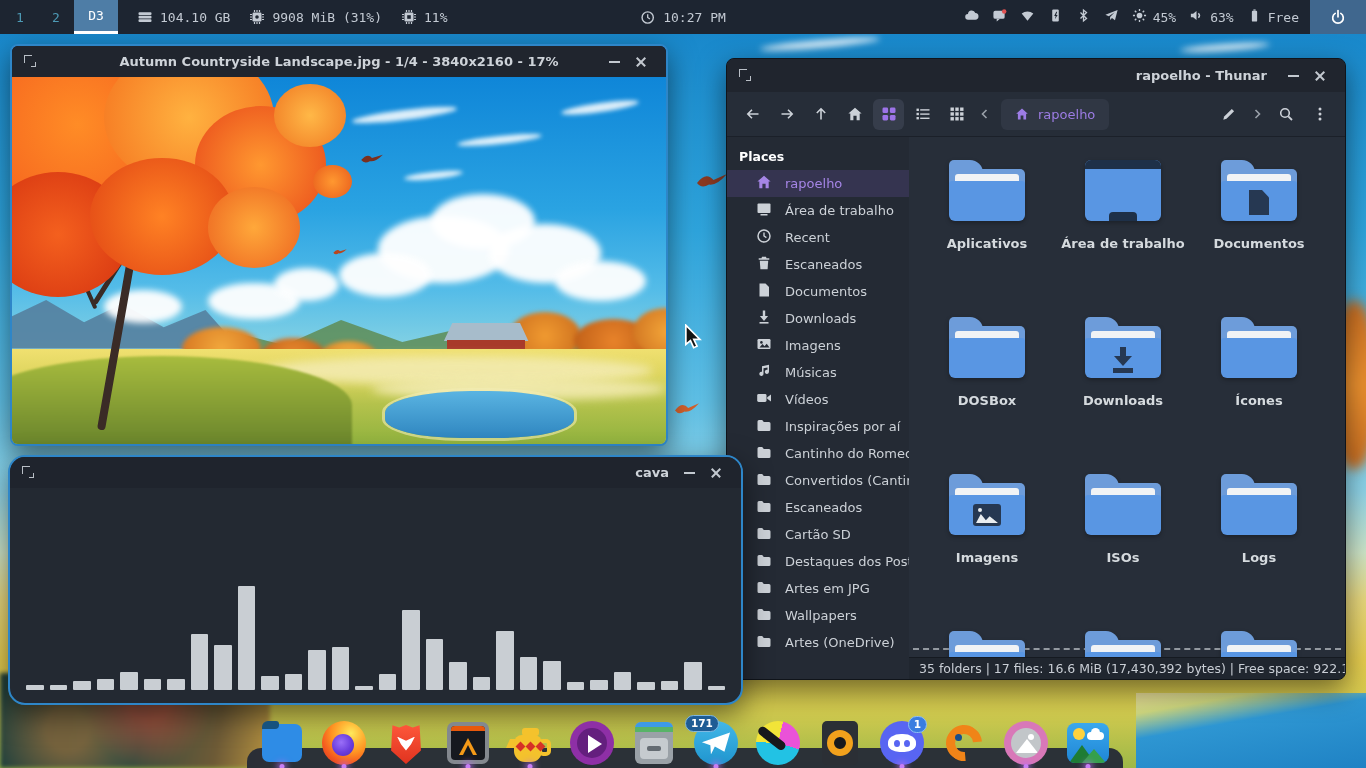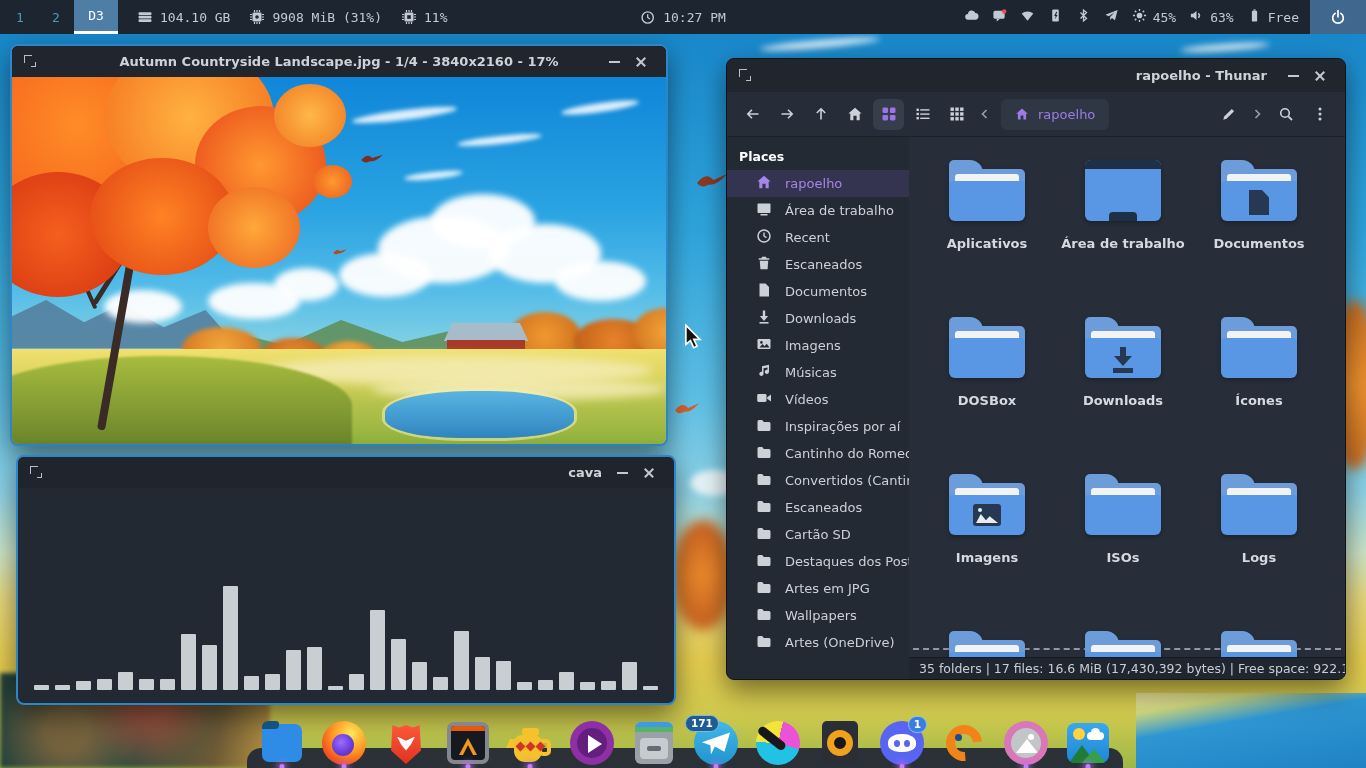--- a/index.html
+++ b/index.html
@@ -78,21 +78,21 @@
     clip-path:polygon(0 100%,10% 0,90% 0,100% 100%);}
   .barn .bodyb{position:absolute;left:0;bottom:0;width:100%;height:62%;background:#a83a2a;}
   .barn .door{position:absolute;left:42%;bottom:0;width:16%;height:40%;background:#4a1f16;}
   .leaf{border-radius:50%;}
   .trunk{position:absolute;left:13%;bottom:4%;width:8px;height:62%;background:#3a2b26;
     transform:rotate(10deg);transform-origin:bottom center;border-radius:4px;}
   .branch{position:absolute;background:#3a2b26;border-radius:3px;}
   .bird{position:absolute;}
 
   
-  .cava{left:16px;top:455px;width:660px;height:250px;background:#232932;z-index:5;}
+  .cava{left:8px;top:455px;width:735px;height:250px;background:#232932;z-index:5;border-radius:17px;}
   .cava .titlebar{background:#1f242d;}
   .c-title{margin-left:auto;padding-right:8px;font-weight:600;}
   .bars{position:absolute;left:16px;right:16px;bottom:13px;height:108px;
     display:flex;align-items:flex-end;gap:6px;}
   .bar{flex:1;background:#c9ced3;border-radius:1px;min-height:4px;}
 
   
   .thunar{left:726px;top:58px;width:620px;height:622px;background:#262d38;border:1px solid #10141a;z-index:4;}
   .t-titlebar{height:33px;background:#20252e;display:flex;align-items:center;padding:0 12px;
     color:#ced3d9;font-size:13px;font-weight:600;}

